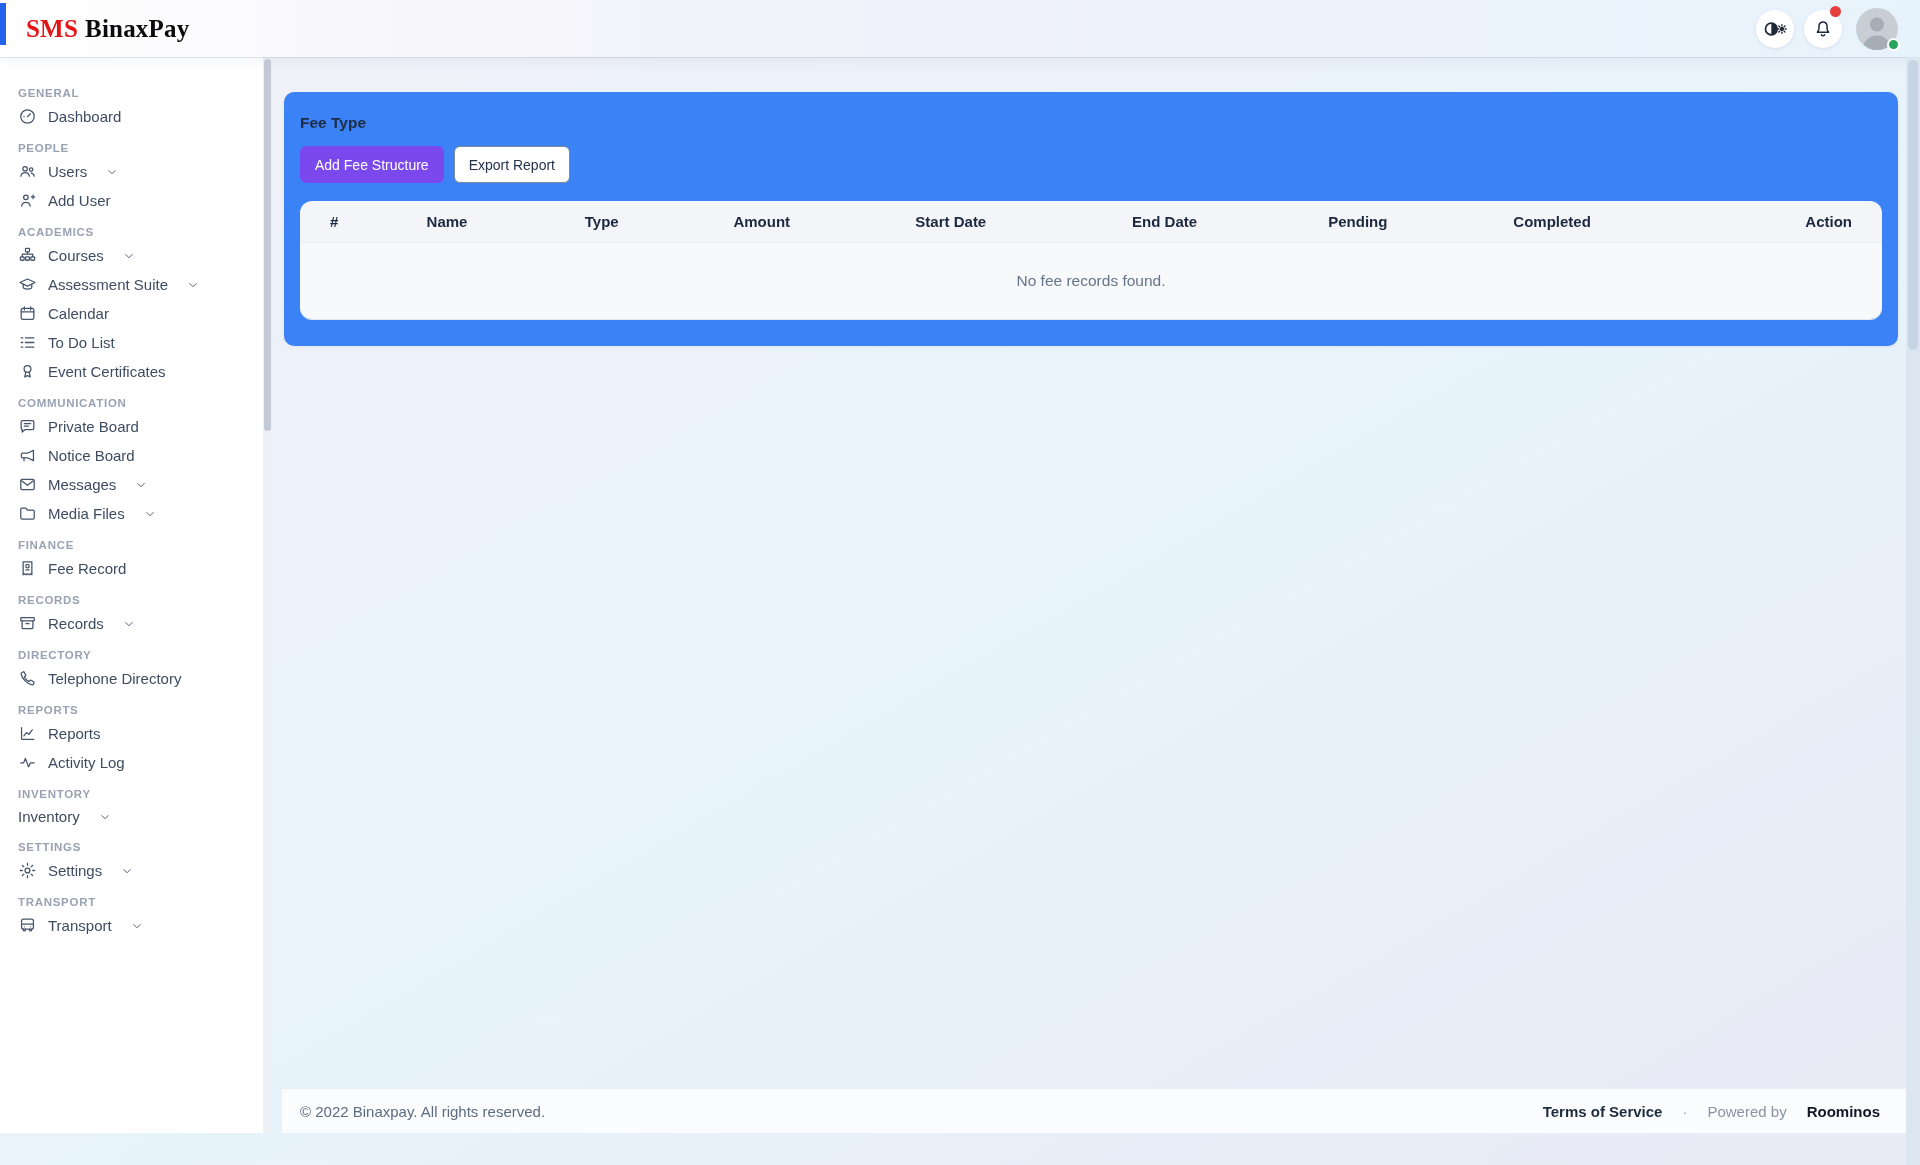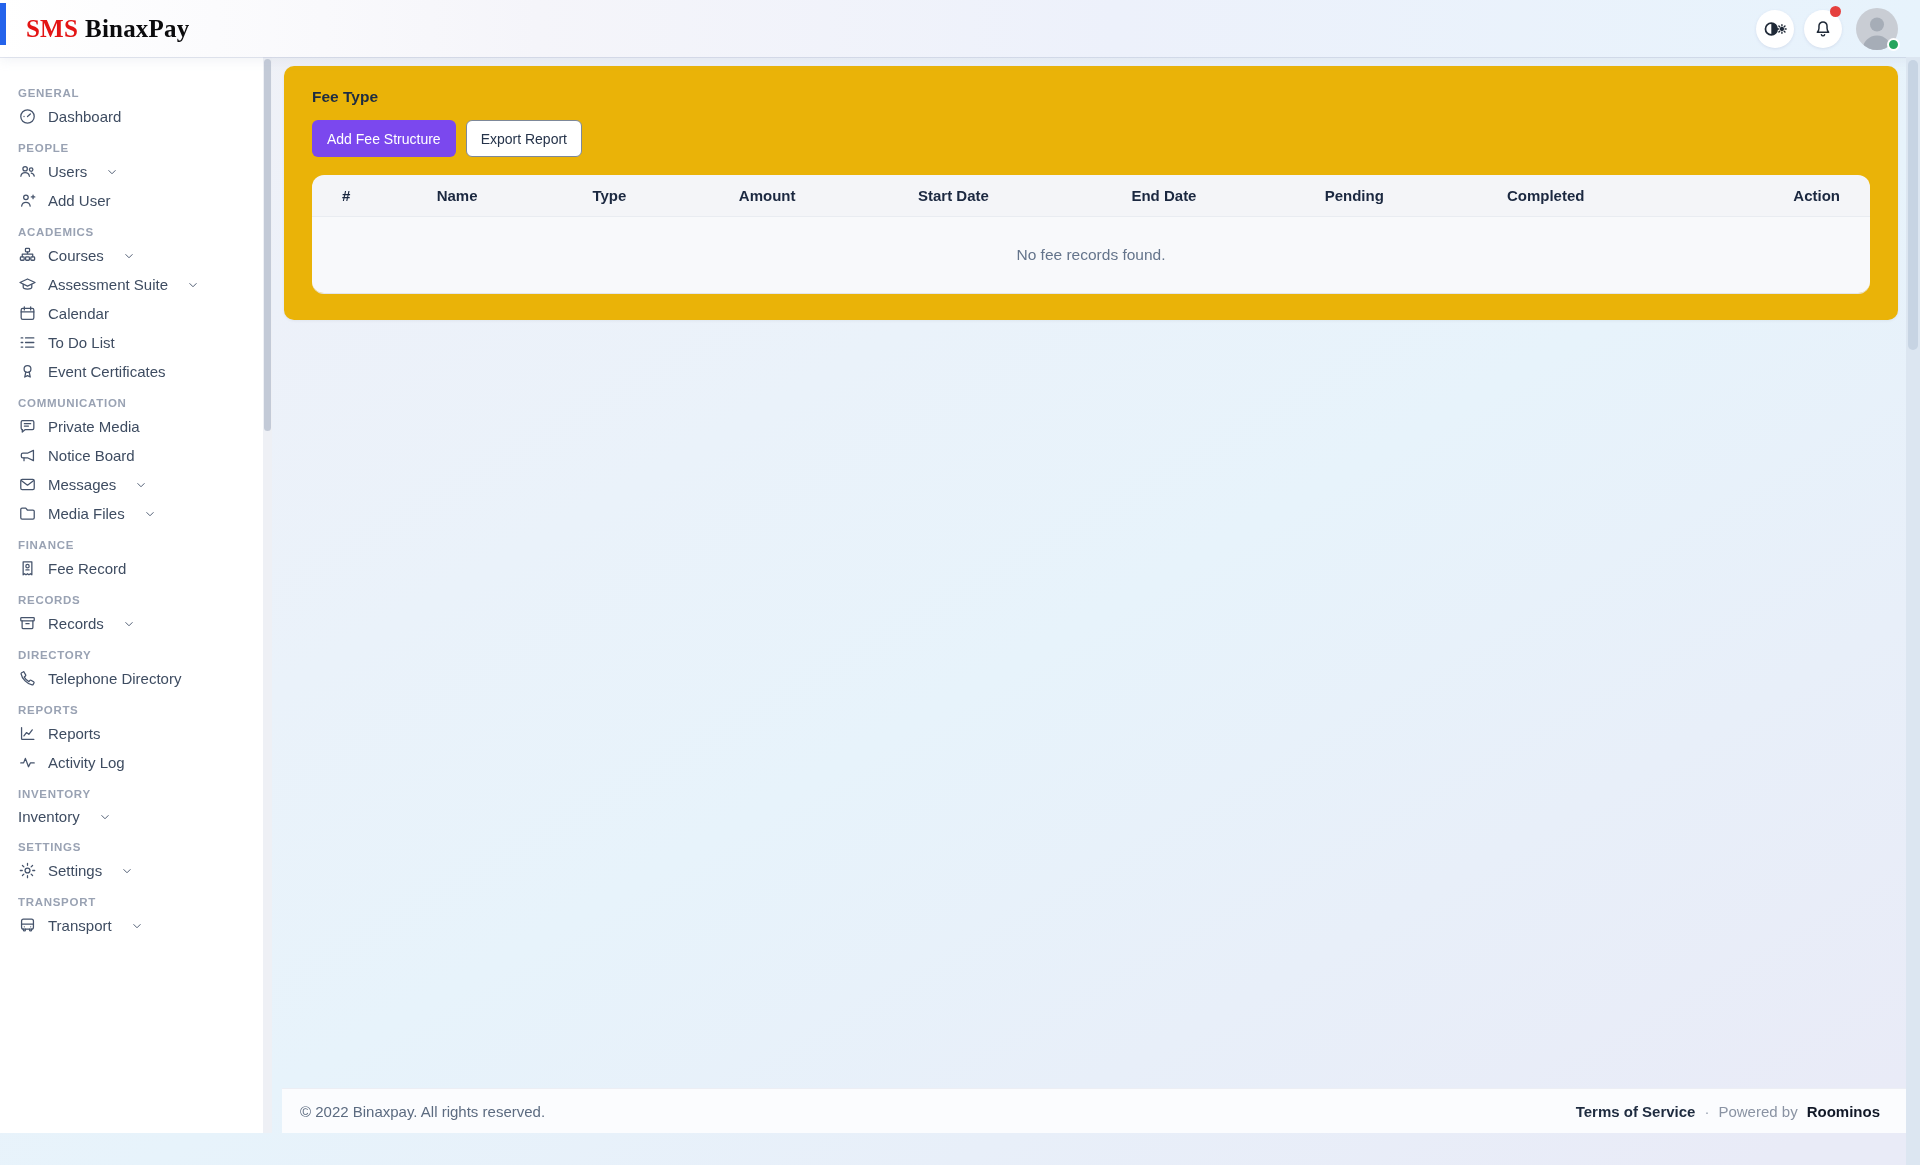--- a/index.html
+++ b/index.html
@@ -46,21 +46,21 @@
   
   .main{ position:absolute; top:57px; left:282px; right:0; bottom:0; }
   .page-header{ display:flex; align-items:center; margin:22px 0 0 12px; }
   .back-btn{
     width:38px; height:38px; border-radius:50%; border:none; background:rgba(222,228,238,.55);
     display:flex; align-items:center; justify-content:center; color:#20304A; cursor:pointer;
   }
   .page-title{ font-size:17px; font-weight:700; color:#1B2940; margin-left:22px; }
 
   .card{
-    background:#eab308; border-radius:10px; margin:9px 22px 0 2px; padding:18px 28px 26px;
+    background:#3b82f6; border-radius:10px; margin:35px 22px 0 2px; padding:18px 16px 26px;
     box-shadow:0 1px 3px rgba(25,39,70,.06);
   }
   .filter-label{ font-size:15.5px; font-weight:600; color:#1D2C42; margin:4px 0 14px 0; }
   .controls{ display:flex; justify-content:space-between; align-items:flex-end; }
   .select{
     width:520px; height:42px; border:1px solid #E2E5EA; border-radius:10px; background:#fff;
     display:flex; align-items:center; padding:0 17px; font-size:15px; color:#2B3850; cursor:pointer;
   }
   .actions{ display:flex; gap:10px; }
   .btn{ height:37px; border-radius:6px; font-size:14px; font-weight:400; cursor:pointer; font-family:inherit; }
@@ -76,21 +76,21 @@
   .empty-row{ background:#F8F9FB; border-top:1px solid #E9ECF1; }
   .empty-row td{ height:77px; text-align:center; color:#64748B; font-size:15.5px; }
 
   
   .footer{
     position:absolute; left:0; right:0; bottom:32px; height:45px; background:#FBFCFE;
     border-top:1px solid #ECEEF4; display:flex; align-items:center; justify-content:space-between;
     padding:0 40px 0 18px; z-index:10;
   }
   .footer-left{ color:#5C6B80; font-size:15px; }
-  .footer-right{ display:flex; align-items:center; gap:9px; font-size:15px; }
+  .footer-right{ display:flex; align-items:center; gap:20px; font-size:15px; }
   .terms{ color:#1E2B3F; font-weight:600; cursor:pointer; }
   .dot-sep{ color:#9AA3B2; }
   .powered{ color:#8A93A3; }
   .vendor{ color:#111827; font-weight:700; }
 
   
   .win-scroll{ position:absolute; top:57px; right:0; width:14px; bottom:0; background:#DCE6F1; z-index:40; }
   .win-thumb{ position:absolute; top:3px; left:2px; width:10px; height:290px; border-radius:5px; background:#C7D4E3; }
 </style>
 </head>
@@ -239,21 +239,21 @@
         <span class="nav-text">Event Certificates</span>
       </div>
       <div class="nav-label">COMMUNICATION</div>
       <div class="nav-item">
         <span class="nav-icon">
           <svg width="19" height="19" viewBox="0 0 24 24" fill="none" stroke="currentColor" stroke-width="1.6" stroke-linecap="round" stroke-linejoin="round">
             <path d="M4 6.4c0-1 .8-1.8 1.8-1.8h12.4c1 0 1.8.8 1.8 1.8v7.7c0 1-.8 1.8-1.8 1.8H9.2L5.4 19v-3.1h.4c-1 0-1.8-.8-1.8-1.8V6.4z"></path>
             <path d="M8 8.4h8M8 11.4h5.2"></path>
           </svg>
         </span>
-        <span class="nav-text">Private Media</span>
+        <span class="nav-text">Private Board</span>
       </div>
       <div class="nav-item">
         <span class="nav-icon">
           <svg width="19" height="19" viewBox="0 0 24 24" fill="none" stroke="currentColor" stroke-width="1.6" stroke-linecap="round" stroke-linejoin="round">
             <path d="M19.5 5.5v13l-7.6-3.6H6.2c-1.1 0-2-.9-2-2v-1.8c0-1.1.9-2 2-2h5.7l7.6-3.6z"></path>
             <path d="M7.6 14.9v3.6"></path>
           </svg>
         </span>
         <span class="nav-text">Notice Board</span>
       </div>

